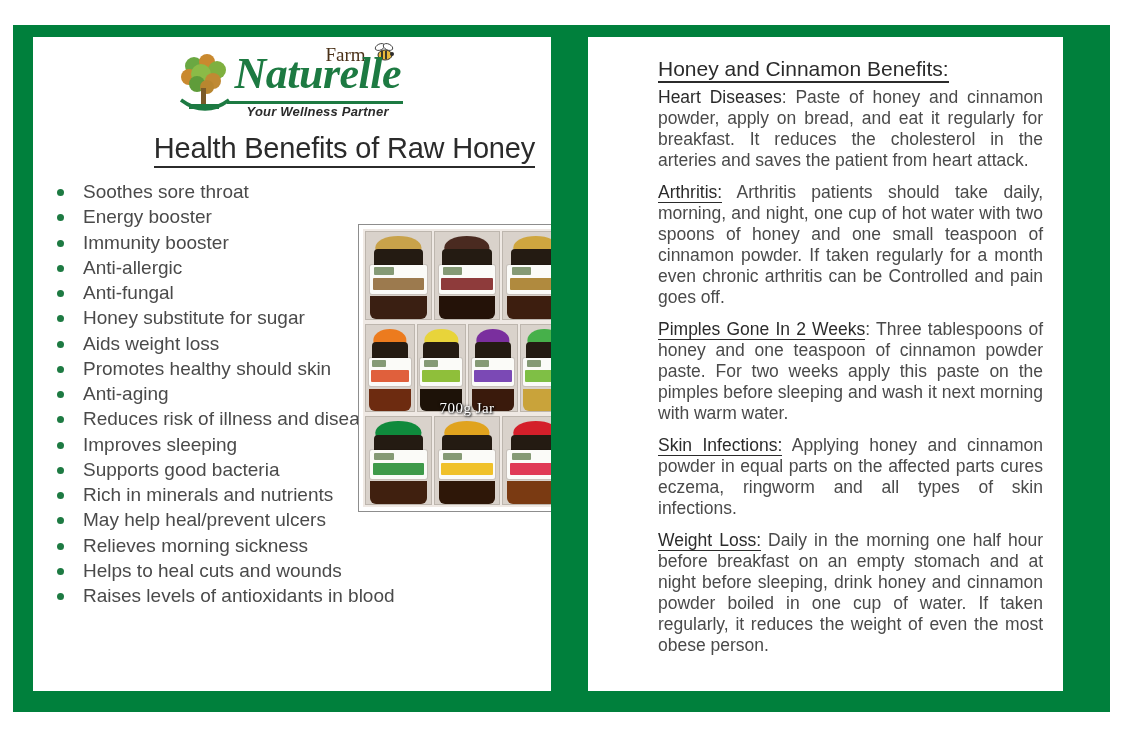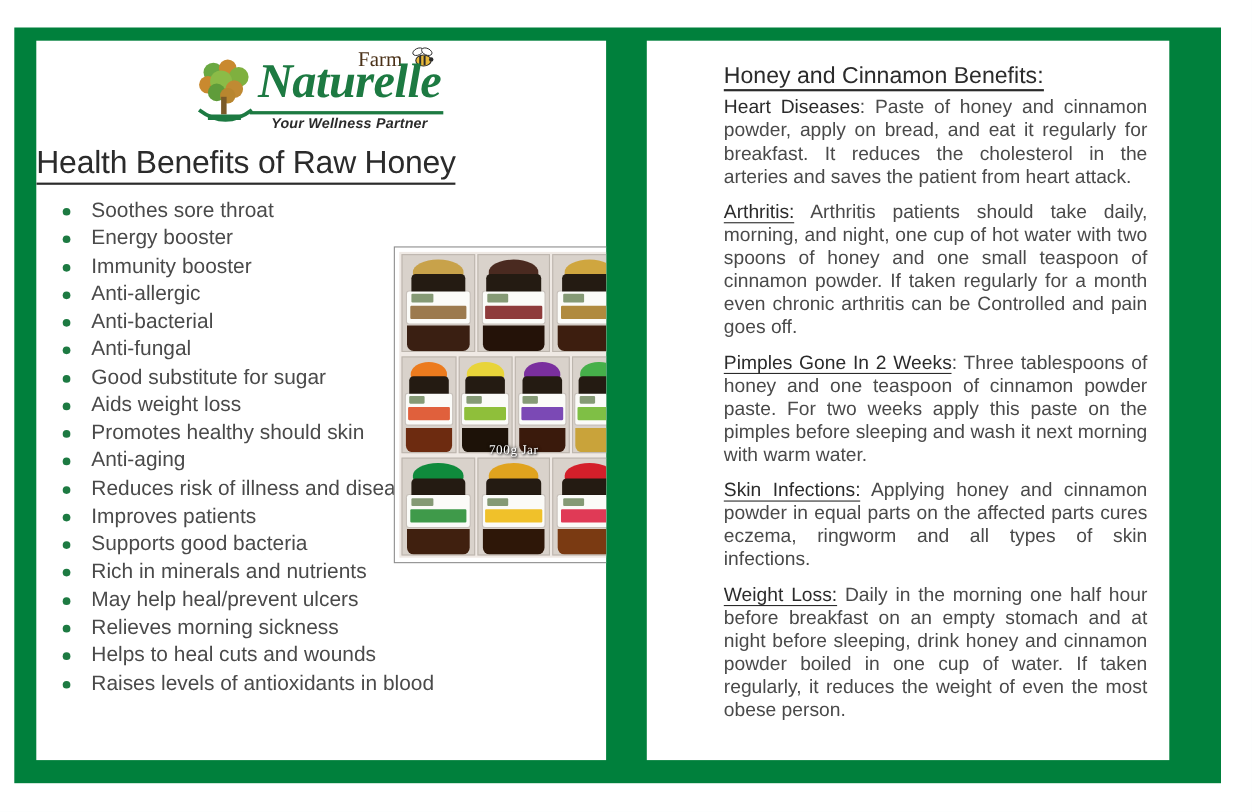--- a/index.html
+++ b/index.html
@@ -62,25 +62,25 @@
   }
   .logo-tag{
     position:absolute;left:72px;top:62px;
     font-family:Liberation Sans, sans-serif;
     font-style:italic;font-weight:700;
     font-size:13px;color:#2b2b2b;letter-spacing:.2px;
   }
 
   
   .title{
-    text-align:left;
+    text-align:right;
     font-size:29px;
     font-weight:400;
     color:#2b2b2b;
-    margin:10px 4px 0 0;
+    margin:10px 16px 0 0;
     letter-spacing:-0.2px;
   }
   .title span{
     border-bottom:2px solid #2b2b2b;
     padding-bottom:2px;
   }
 
   
   .benefits{
     list-style:none;
@@ -167,21 +167,21 @@
     width:88%;height:26%;
     border-radius:0 0 6px 6px;
   }
 
   .photo-caption{
     position:absolute;
     left:0;right:0;
     bottom:33%;
     text-align:center;
     font-family:"Liberation Serif", serif;
-    font-size:12px;
+    font-size:15px;
     color:#ffffff;
     text-shadow:0 0 3px rgba(0,0,0,.85), 1px 1px 2px rgba(0,0,0,.9);
     letter-spacing:.5px;
     z-index:6;
     pointer-events:none;
   }
 
   
   .rpad{
     padding:20px 20px 0 22px;
@@ -247,28 +247,27 @@
       <div class="logo-tag">Your Wellness Partner</div>
     </div>
 
     <h1 class="title"><span>Health Benefits of Raw Honey</span></h1>
 
     <ul class="benefits" id="benefits-list">
         <li>Soothes sore throat</li>
         <li>Energy booster</li>
         <li>Immunity booster</li>
         <li>Anti-allergic</li>
-        <li>Anti-bacterial</li>
         <li>Anti-fungal</li>
-        <li>Good substitute for sugar</li>
+        <li>Honey substitute for sugar</li>
         <li>Aids weight loss</li>
         <li>Promotes healthy should skin</li>
         <li>Anti-aging</li>
         <li>Reduces risk of illness and disease</li>
-        <li>Improves patients</li>
+        <li>Improves sleeping</li>
         <li>Supports good bacteria</li>
         <li>Rich in minerals and nutrients</li>
         <li>May help heal/prevent ulcers</li>
         <li>Relieves morning sickness</li>
         <li>Helps to heal cuts and wounds</li>
         <li>Raises levels of antioxidants in blood</li>
       </ul>
 
     <div class="photo">
       <div class="photo-inner" id="photo-grid">

